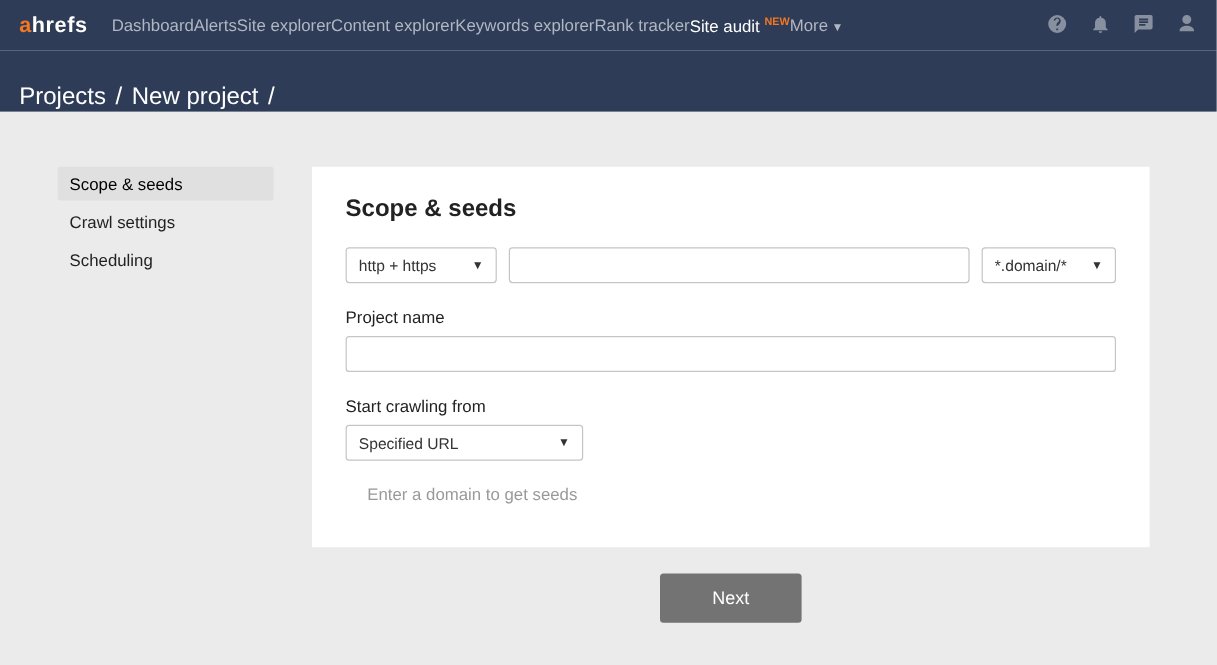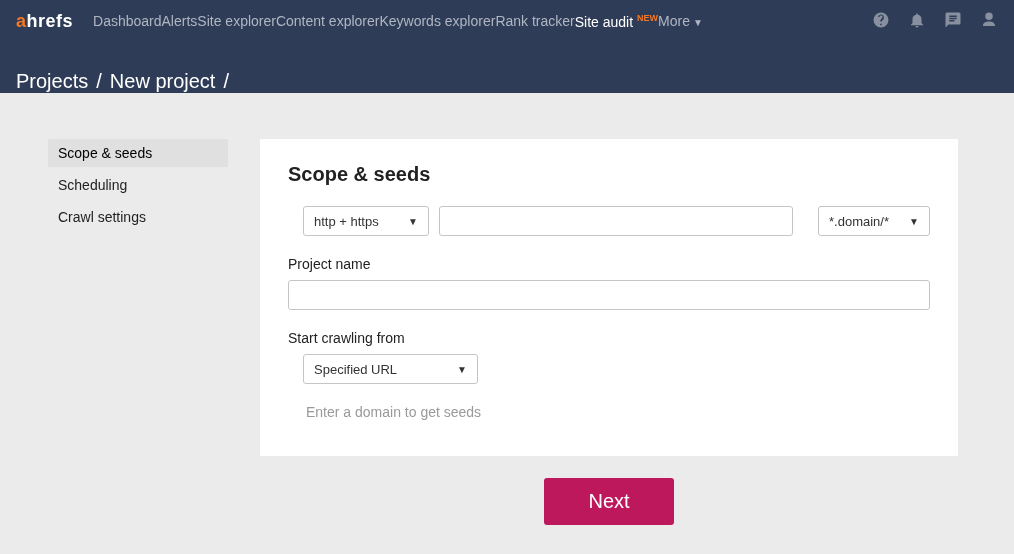--- a/index.html
+++ b/index.html
@@ -19,30 +19,30 @@
     .breadcrumb span.sep { margin: 0 8px; color: #fff; }
     .content { display: flex; padding: 46px 56px 24px 48px; gap: 32px; }
     .sidebar { width: 180px; font-size: 14px; }
     .sidebar-item { padding: 6px 10px; color: #222; border-radius: 2px; margin-bottom: 4px; cursor: pointer; }
     .sidebar-item.active { background: #e0e0e0; color: #000; }
     .main-panel { flex: 1; }
     .card { background: #fff; padding: 24px 28px 36px 28px; }
     .card h2 { font-size: 20px; font-weight: 600; margin-bottom: 20px; color: #222; }
     .field-label { font-size: 14px; color: #222; margin-bottom: 8px; }
     .row { display: flex; gap: 10px; margin-bottom: 20px; }
-    .select-box { height: 30px; border: 1px solid #c5c5c5; border-radius: 3px; background: #fff; padding: 0 10px; display: flex; align-items: center; justify-content: space-between; font-size: 13px; color: #333; cursor: pointer; margin-left: 15px; }
+    .select-box { height: 30px; border: 1px solid #c5c5c5; border-radius: 3px; background: #fff; padding: 0 10px; display: flex; align-items: center; justify-content: space-between; font-size: 13px; color: #333; cursor: pointer; }
     .select-box.protocol { width: 126px; }
     .select-box.scope { width: 112px; }
-    .select-box.start { width: 175px; }
+    .select-box.start { width: 198px; }
     .input-box { height: 30px; border: 1px solid #c5c5c5; border-radius: 3px; background: #fff; padding: 0 10px; flex: 1; font-size: 13px; }
     .full-input { width: 100%; }
     .caret { font-size: 10px; color: #333; }
     .hint { font-size: 14px; color: #999; margin-left: 18px; }
     .footer { display: flex; justify-content: center; margin-top: 22px; }
-    .next-btn { background: #be185d; color: #fff; border: none; padding: 12px 44px; font-size: 20px; border-radius: 3px; cursor: pointer; }
+    .next-btn { background: #737373; color: #fff; border: none; padding: 12px 44px; font-size: 15px; border-radius: 3px; cursor: pointer; }
   </style>
 </head>
 <body>
 
 <div class="topnav">
   <div class="logo">
     <span class="brand-a">a</span>
       <span class="brand-rest">hrefs</span>
   </div>
   <div class="nav-items">
@@ -86,22 +86,22 @@
 <div class="breadcrumb">
   <span>Projects</span>
   <span class="sep">/</span>
   <span>New project</span>
   <span class="sep">/</span>
 </div>
 
 <div class="content">
   <div class="sidebar">
     <div class="sidebar-item active">Scope &amp; seeds</div>
+    <div class="sidebar-item">Crawl settings</div>
     <div class="sidebar-item">Scheduling</div>
-    <div class="sidebar-item">Crawl settings</div>
   </div>
 
   <div class="main-panel">
     <div class="card">
       <h2>Scope &amp; seeds</h2>
 
       <div class="row">
         <div class="select-box protocol">
           <span>http + https</span>
           <span class="caret">▼</span>

